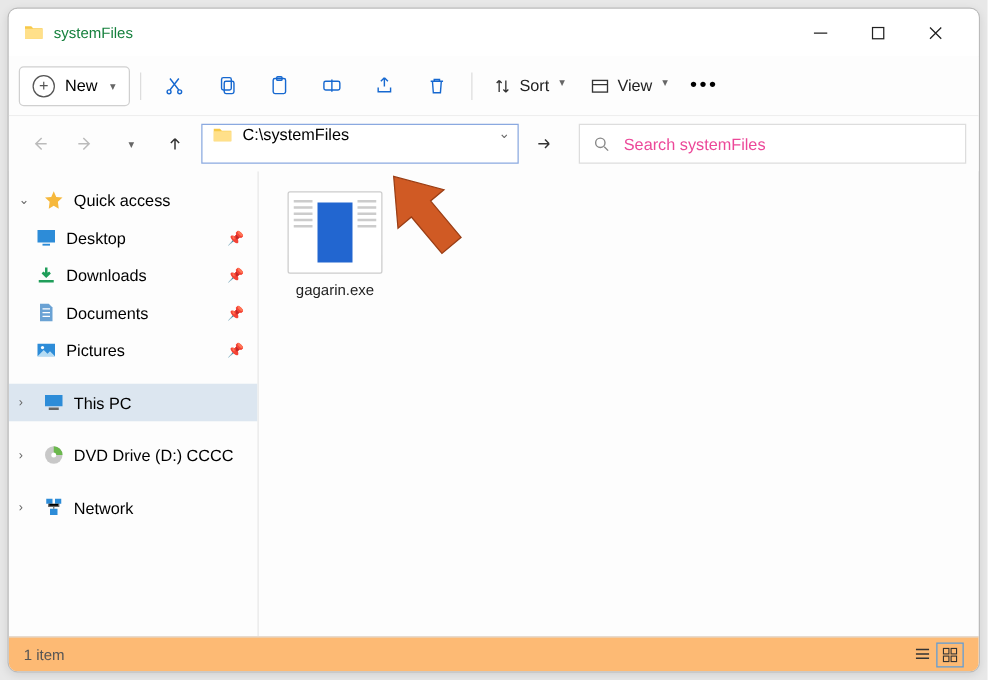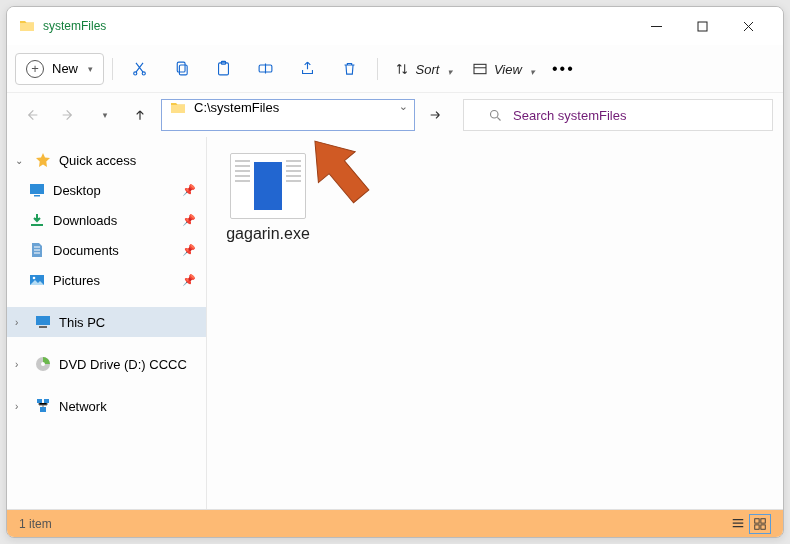--- a/index.html
+++ b/index.html
@@ -9,44 +9,44 @@
 .titlebar .folder-ico { width: 16px; height: 16px; margin-right: 8px; }
 .titlebar .title { font-size: 12px; color: #15803d; flex: 1; }
 .winbtns { display: flex; gap: 0; }
 .winbtn { width: 46px; height: 32px; display: flex; align-items: center; justify-content: center; cursor: pointer; }
 .winbtn svg { width: 11px; height: 11px; }
 .toolbar { height: 48px; display: flex; align-items: center; padding: 0 8px; gap: 4px; background: #fdfdfd; border-bottom: 1px solid #eee; }
 .newbtn { display: flex; align-items: center; gap: 8px; padding: 6px 10px; border: 1px solid #d0d0d0; border-radius: 4px; background: #fff; cursor: pointer; font-size: 13px; }
 .newbtn .plus-circ { width: 18px; height: 18px; border: 1.5px solid #555; border-radius: 50%; display: flex; align-items: center; justify-content: center; font-size: 13px; color: #555; line-height: 1; }
 .tbicon { width: 38px; height: 36px; display: flex; align-items: center; justify-content: center; cursor: pointer; color: #0a6cff; }
 .sep { width: 1px; height: 22px; background: #ddd; margin: 0 4px; }
-.sortview { display: flex; align-items: flex-end; gap: 6px; padding: 4px 8px; cursor: pointer; font-size: 13px; color: #222; font-style: italic; }
+.sortview { display: flex; align-items: flex-start; gap: 6px; padding: 4px 8px; cursor: pointer; font-size: 13px; color: #222; }
 .more { width: 34px; display: flex; align-items: center; justify-content: center; cursor: pointer; font-size: 16px; letter-spacing: 2px; }
 .navrow { height: 44px; display: flex; align-items: center; padding: 0 10px; gap: 6px; background: #fdfdfd; }
 .navbtn { width: 30px; height: 30px; display: flex; align-items: center; justify-content: center; cursor: pointer; color: #666; }
 .navbtn.disabled { color: #bbb; cursor: default; }
 .addrbox { flex: 0 0 254px; height: 32px; border: 1px solid #8aa9e0; background: #fff; display: flex; align-items: flex-start; padding: 0 8px; gap: 8px; font-size: 13px; position: relative; }
 .addrbox .chev { position: absolute; right: 6px; color: #666; font-size: 11px; }
 .refbtn { width: 30px; height: 30px; display: flex; align-items: center; justify-content: center; cursor: pointer; color: #555; }
-.searchbox { flex: 1; height: 32px; border: 1px solid #ddd; background: #fff; display: flex; align-items: center; padding: 0 24px; gap: 10px; color: #701a75; font-size: 13px; margin-left: 6px; }
+.searchbox { flex: 1; height: 32px; border: 1px solid #ddd; background: #fff; display: flex; align-items: center; padding: 0 10px; gap: 10px; color: #ec4899; font-size: 13px; margin-left: 6px; }
 .body { flex: 1; display: flex; overflow: hidden; }
 .sidebar { width: 200px; border-right: 1px solid #e8e8e8; overflow-y: auto; padding: 8px 0; font-size: 13px; }
 .sidebar .item { display: flex; align-items: center; height: 30px; padding: 0 10px 0 22px; gap: 8px; cursor: pointer; position: relative; }
 .sidebar .item.root { padding-left: 8px; font-weight: 400; }
 .sidebar .item.sel { background: #dce6f0; }
 .sidebar .item .pin { margin-left: auto; color: #888; font-size: 11px; }
 .sidebar .item .exp { width: 12px; color: #666; font-size: 10px; }
 .sidebar .ico { width: 16px; height: 16px; flex-shrink: 0; }
 .content { flex: 1; padding: 16px; display: flex; flex-wrap: wrap; align-content: flex-start; gap: 20px; position: relative; }
 .fileitem { width: 90px; display: flex; flex-direction: column; align-items: center; gap: 6px; cursor: pointer; }
 .fileitem .thumb { width: 76px; height: 66px; background: #fff; border: 1px solid #ccc; border-radius: 2px; display: flex; padding: 6px 4px; gap: 2px; }
 .fileitem .thumb .col { flex: 1; display: flex; flex-direction: column; gap: 3px; }
 .fileitem .thumb .ln { height: 2px; background: #ccc; }
 .fileitem .thumb .mid { width: 28px; background: #2266d0; margin: 2px 2px; }
-.fileitem .label { font-size: 16px; color: #222; text-align: right; }
+.fileitem .label { font-size: 12px; color: #222; text-align: right; }
 .status { height: 28px; border-top: 1px solid #e0e0e0; display: flex; align-items: center; padding: 0 12px; font-size: 12px; color: #555; background: #fdba74; }
 .status .spacer { flex: 1; }
 .viewsw { width: 22px; height: 20px; display: flex; align-items: center; justify-content: center; cursor: pointer; color: #333; }
 .viewsw.active { border: 1px solid #5c9cd8; }
 
 .svgico { display: block; }
 
 .watermark { position: absolute; left: 50%; top: 50%; transform: translate(-50%,-50%); font-size: 82px; font-weight: 700; font-style: italic; color: rgba(230,120,80,0.12); pointer-events: none; letter-spacing: -2px; white-space: nowrap; }
 .watermark .sub { font-size: 48px; }
 

